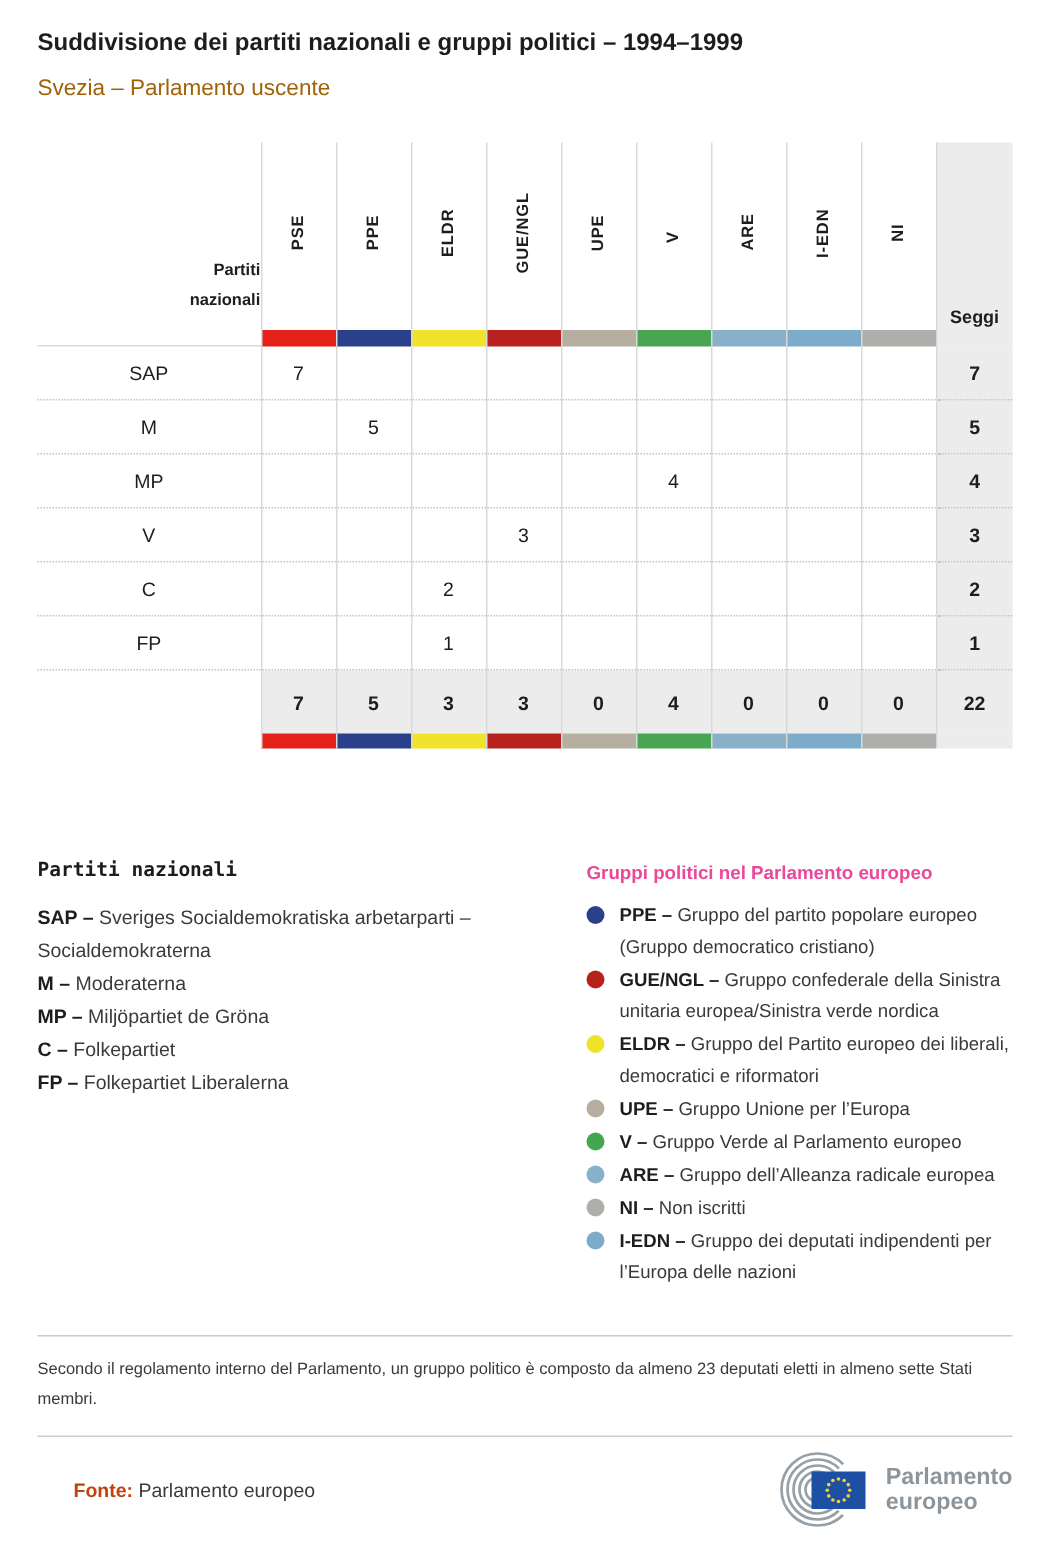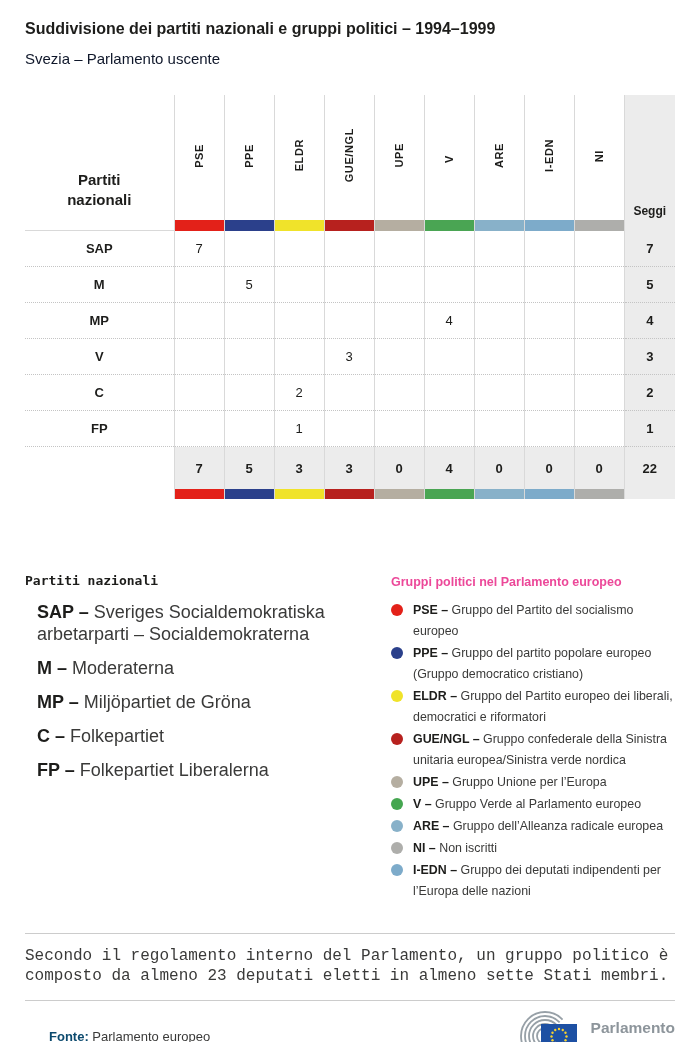--- a/index.html
+++ b/index.html
@@ -1,67 +1,67 @@
 <!DOCTYPE html>
 <html><head>
 <meta charset="utf-8">
 <style>
   html,body{margin:0;padding:0;background:#fff;}
   body{width:700px;height:1042px;overflow:hidden;font-family:"Liberation Sans",sans-serif;color:#1d1d1b;}
   .page{padding:20px 25px 6px;width:650px;}
 
   .title{font-size:16px;font-weight:700;margin:0 0 12px;color:#1d1d1b;}
-  .subtitle{font-size:15px;font-weight:400;margin:0 0 28px;color:#0f172a;}
+  .subtitle{font-size:15px;font-weight:400;margin:0 0 28px;color:#a16207;}
 
   table.seats{border-collapse:collapse;table-layout:fixed;width:650px;}
   col.c-label{width:149px;}
   col.c-group{width:50px;}
   col.c-seats{width:51px;}
 
   .vline{border-left:1px solid #d9d9d9;}
 
-  th.label-head{vertical-align:bottom;text-align:center;font-size:15px;font-weight:700;
+  th.label-head{vertical-align:bottom;text-align:right;font-size:11px;font-weight:700;
     padding:0 0 10px 0;line-height:20px;white-space:pre-line;}
   th.col-head{height:125px;text-align:center;vertical-align:middle;font-weight:700;padding:0;}
   .vtext{writing-mode:vertical-rl;transform:rotate(180deg);display:inline-block;
     font-size:11px;font-weight:700;letter-spacing:0.6px;}
   th.seats-head{background:#ececec;vertical-align:bottom;text-align:center;
     font-size:12px;font-weight:700;padding:0 0 2px 0;}
 
   tr.bar-row td{height:10px;padding:0;}
   td.bar-label{background:#fff;}
   tr.bar-row.top td.bar-label{border-bottom:1px solid #d9d9d9;}
   td.bar-seats{background:#ececec;}
 
   tr.body-row td{height:35px;border-bottom:1px dotted #c4c4c4;font-size:13px;text-align:center;padding:0;}
-  td.party-label{text-align:left;font-weight:700;font-size:12.5px;}
+  td.party-label{text-align:left;font-weight:400;font-size:12.5px;}
   td.seats{background:#ececec;font-weight:700;}
 
   tr.totals-row td{height:42px;background:#ececec;font-weight:700;font-size:13px;text-align:center;padding:0;}
   tr.totals-row td.blank{background:#fff;}
 
   .legend{display:flex;margin-top:74px;}
   .legend-left{width:366px;padding-right:14px;box-sizing:border-box;}
   .legend-left h3{font-family:"DejaVu Sans Mono","Liberation Mono",monospace;
     font-size:13px;font-weight:700;margin:0 0 13px;color:#1d1d1b;}
-  .legend-left p{margin:12px;font-size:18px;line-height:22px;color:#3a3a39;}
+  .legend-left p{margin:0;font-size:13px;line-height:22px;color:#3a3a39;}
   .legend-left b{color:#1d1d1b;}
 
   .legend-right{flex:1;}
   .legend-right h3{font-size:12.5px;font-weight:700;margin:2px 0 11px;color:#ec4899;}
   .group-item{display:flex;font-size:12.4px;line-height:21px;margin:0 0 1px;color:#3a3a39;}
   .group-item b{color:#1d1d1b;}
   .dot{width:12px;height:12px;border-radius:50%;flex:none;margin:4px 10px 0 0;}
 
   .rule{border:none;border-top:1px solid #ccc;margin:30px 0 0;}
-  .footnote{font-size:16px;line-height:20px;margin:12px 0 14px;color:#3a3a39;font-family:Liberation Mono, monospace;}
+  .footnote{font-size:11px;line-height:20px;margin:12px 0 14px;color:#3a3a39;}
 
   .source-row{display:flex;justify-content:space-between;align-items:center;margin-top:10px;}
   .fonte{font-size:13px;color:#3a3a39;}
-  .fonte b{color:#0c4a6e;padding-left:24px;}
+  .fonte b{color:#c2410c;padding-left:24px;}
   .ep-logo{display:flex;align-items:center;}
   .ep-logo-text{color:#8d959b;font-size:15.5px;font-weight:700;line-height:1.1;margin-left:8px;}
 </style>
 </head>
 <body>
 
 <div class="page">
 
   <h1 class="title">Suddivisione dei partiti nazionali e gruppi politici – 1994–1999</h1>
   <h2 class="subtitle">Svezia – Parlamento uscente</h2>
@@ -230,34 +230,30 @@
       <p><b>SAP –</b> <span>Sveriges Socialdemokratiska arbetarparti – Socialdemokraterna</span></p>
       <p><b>M –</b> <span>Moderaterna</span></p>
       <p><b>MP –</b> <span>Miljöpartiet de Gröna</span></p>
       <p><b>C –</b> <span>Folkepartiet</span></p>
       <p><b>FP –</b> <span>Folkepartiet Liberalerna</span></p>
     </div>
 
     <div class="legend-right">
       <h3>Gruppi politici nel Parlamento europeo</h3>
       <div class="group-item">
-          <span class="dot" style="background: rgb(227, 33, 25);"></span>
-          <div><b>PSE –</b> <span>Gruppo del Partito del socialismo europeo</span></div>
-        </div>
-      <div class="group-item">
           <span class="dot" style="background: rgb(43, 64, 139);"></span>
           <div><b>PPE –</b> <span>Gruppo del partito popolare europeo (Gruppo democratico cristiano)</span></div>
         </div>
       <div class="group-item">
+          <span class="dot" style="background: rgb(183, 33, 30);"></span>
+          <div><b>GUE/NGL –</b> <span>Gruppo confederale della Sinistra unitaria europea/Sinistra verde nordica</span></div>
+        </div>
+      <div class="group-item">
           <span class="dot" style="background: rgb(240, 227, 42);"></span>
           <div><b>ELDR –</b> <span>Gruppo del Partito europeo dei liberali, democratici e riformatori</span></div>
-        </div>
-      <div class="group-item">
-          <span class="dot" style="background: rgb(183, 33, 30);"></span>
-          <div><b>GUE/NGL –</b> <span>Gruppo confederale della Sinistra unitaria europea/Sinistra verde nordica</span></div>
         </div>
       <div class="group-item">
           <span class="dot" style="background: rgb(181, 174, 161);"></span>
           <div><b>UPE –</b> <span>Gruppo Unione per l’Europa</span></div>
         </div>
       <div class="group-item">
           <span class="dot" style="background: rgb(69, 166, 80);"></span>
           <div><b>V –</b> <span>Gruppo Verde al Parlamento europeo</span></div>
         </div>
       <div class="group-item">

